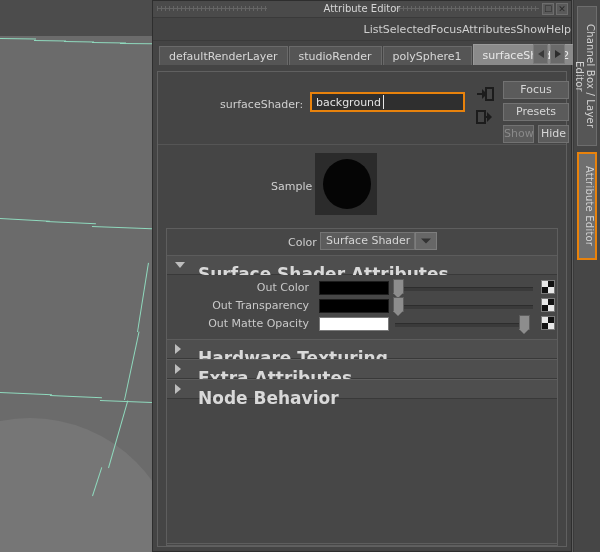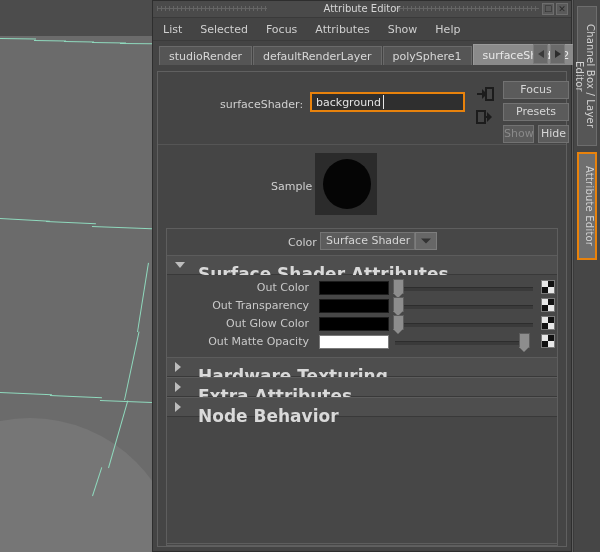--- a/index.html
+++ b/index.html
@@ -104,22 +104,23 @@
     font-family: "DejaVu Sans", sans-serif;
   }
   #btn-max { right: 17px; }
   #btn-close { right: 3px; }
 
   
   #ae-menubar {
     height: 22px;
     background: #444444;
     display: flex; align-items: center;
-    padding-left: 10px; gap: 18px;
+    padding-left: 10px; 
     border-bottom: 1px solid #3b3b3b;
+    justify-content: flex-end;
   }
   #ae-menubar .mi { color: #cfcfcf; font-size: 11px; cursor: default; }
 
   
   #tabs-wrap {
     position: relative;
     height: 28px;
     background: #444444;
     padding: 3px 4px 0 6px;
     box-sizing: border-box;
@@ -374,22 +375,22 @@
       <span class="mi">List</span>
       <span class="mi">Selected</span>
       <span class="mi">Focus</span>
       <span class="mi">Attributes</span>
       <span class="mi">Show</span>
       <span class="mi">Help</span>
     </div>
 
     <div id="tabs-wrap">
       <div id="tabs">
+        <div class="tab">defaultRenderLayer</div>
         <div class="tab">studioRender</div>
-        <div class="tab">defaultRenderLayer</div>
         <div class="tab">polySphere1</div>
         <div class="tab active">surfaceShader2</div>
       </div>
       <div class="tabarrow" id="tabarrow-left">
           <span class="tri tri-l"></span>
         </div>
       <div class="tabarrow" id="tabarrow-right">
           <span class="tri tri-r"></span>
         </div>
     </div>
@@ -453,27 +454,20 @@
             <span class="map-btn"></span>
           </div>
           <div class="attr-row">
             <span class="attr-label" style="right:248px;">Out Transparency</span>
             <span class="attr-swatch" style="background:#000000;"></span>
             <span class="attr-slider-track"></span>
             <span class="attr-handle" style="left:226px;"></span>
             <span class="map-btn"></span>
           </div>
           <div class="attr-row">
-            <span class="attr-label" style="right:248px;">Out Glow Color</span>
-            <span class="attr-swatch" style="background:#000000;"></span>
-            <span class="attr-slider-track"></span>
-            <span class="attr-handle" style="left:226px;"></span>
-            <span class="map-btn"></span>
-          </div>
-          <div class="attr-row">
             <span class="attr-label" style="right:248px;">Out Matte Opacity</span>
             <span class="attr-swatch" style="background:#ffffff;border-color:#7a7a7a;"></span>
             <span class="attr-slider-track" style="left:228px;width:130px;"></span>
             <span class="attr-handle" style="left:352px;"></span>
             <span class="map-btn"></span>
           </div>
           <div style="height:6px;"></div>
         </div>
 
         <div class="section-header collapsed-bar">

